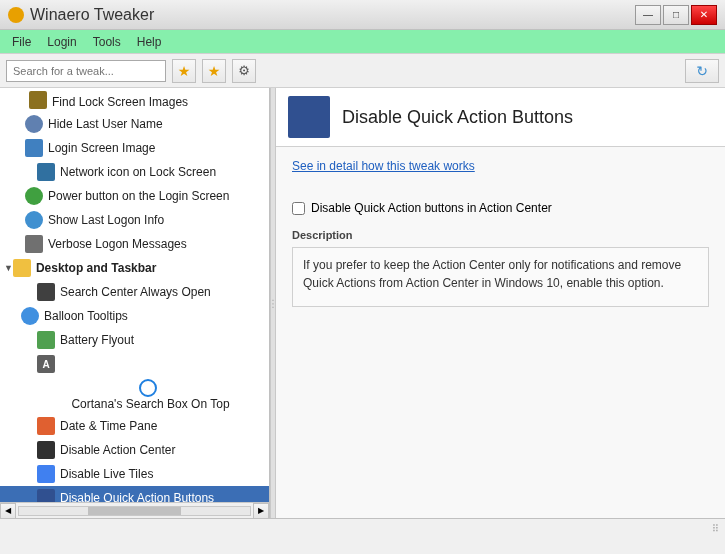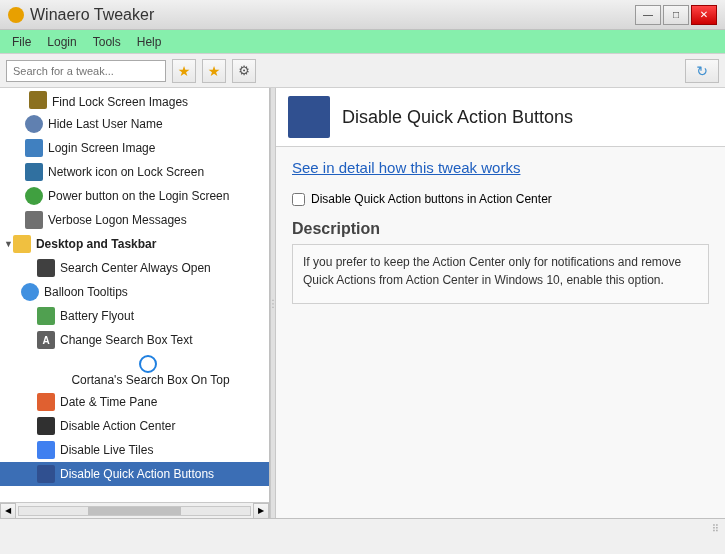--- a/index.html
+++ b/index.html
@@ -196,37 +196,37 @@
     }
     .right-content {
       padding: 12px 16px;
       flex: 1;
       overflow-y: auto;
     }
     .see-detail-link {
       color: #2060c0;
       text-decoration: underline;
       cursor: pointer;
-      font-size: 15px;
-      margin-bottom: 16px;
+      font-size: 12px;
+      margin-bottom: 28px;
       display: block;
     }
     .checkbox-row {
       display: flex;
       align-items: center;
       gap: 6px;
       margin-bottom: 14px;
     }
     .checkbox-row input[type="checkbox"] {
       width: 13px;
       height: 13px;
       margin: 0;
     }
     .description-label {
-      font-size: 16px;
+      font-size: 11px;
       color: #444;
       font-weight: bold;
       margin-bottom: 6px;
     }
     .description-box {
       border: 1px solid #d0d0d0;
       background: #fafafa;
       padding: 8px 10px;
       font-size: 12px;
       color: #333;
@@ -355,29 +355,34 @@
           <div class="tree-item" style="padding-left: 24px;">
             <span style="color: rgb(187, 187, 187); font-size: 9px; margin-right: 1px;"></span>
             <span style="display: inline-flex; align-items: center; justify-content: center; width: 18px; height: 18px; margin-right: 5px; flex-shrink: 0; border-radius: 9px; background: rgb(96, 128, 176); color: white; font-size: 10px; font-weight: bold;"></span>
             <span>Hide Last User Name</span>
           </div>
           <div class="tree-item" style="padding-left: 24px; align-items: center;">
             <span style="color: rgb(187, 187, 187); font-size: 9px; margin-right: 1px;"></span>
             <span style="display: inline-flex; align-items: center; justify-content: center; width: 18px; height: 18px; margin-right: 5px; flex-shrink: 0; border-radius: 2px; background: rgb(64, 128, 192); color: white; font-size: 10px; font-weight: bold;"></span>
             <span>Login Screen Image</span>
           </div>
-          <div class="tree-item" style="padding-left: 24px;">
+          <div class="tree-item" style="padding-left: 36px;">
             <span style="color: rgb(187, 187, 187); font-size: 9px; margin-right: 1px;"></span>
             <span style="display: inline-flex; align-items: center; justify-content: center; width: 18px; height: 18px; margin-right: 5px; flex-shrink: 0; border-radius: 2px; background: rgb(48, 112, 160); color: white; font-size: 10px; font-weight: bold;"></span>
             <span>Network icon on Lock Screen</span>
           </div>
           <div class="tree-item" style="padding-left: 24px;">
             <span style="color: rgb(187, 187, 187); font-size: 9px; margin-right: 1px;"></span>
             <span style="display: inline-flex; align-items: center; justify-content: center; width: 18px; height: 18px; margin-right: 5px; flex-shrink: 0; border-radius: 9px; background: rgb(64, 160, 64); color: white; font-size: 10px; font-weight: bold;"></span>
             <span>Power button on the Login Screen</span>
+          </div>
+          <div class="tree-item" style="padding-left: 24px;">
+            <span style="color: rgb(187, 187, 187); font-size: 9px; margin-right: 1px;"></span>
+            <span style="display: inline-flex; align-items: center; justify-content: center; width: 18px; height: 18px; margin-right: 5px; flex-shrink: 0; border-radius: 9px; background: rgb(64, 144, 208); color: white; font-size: 10px; font-weight: bold;"></span>
+            <span>Show Last Logon Info</span>
           </div>
           <div class="tree-item" style="padding-left: 24px;">
             <span style="color: rgb(187, 187, 187); font-size: 9px; margin-right: 1px;"></span>
             <span style="display: inline-flex; align-items: center; justify-content: center; width: 18px; height: 18px; margin-right: 5px; flex-shrink: 0; border-radius: 2px; background: rgb(112, 112, 112); color: white; font-size: 10px; font-weight: bold;"></span>
             <span>Verbose Logon Messages</span>
           </div>
           <div class="tree-item group-header" style="padding-left: 4px;">
             <span style="font-size: 9px; color: rgb(85, 85, 85);">▼ </span>
             <span style="display: inline-flex; align-items: center; justify-content: center; width: 18px; height: 18px; margin-right: 5px; flex-shrink: 0; border-radius: 2px; background: rgb(240, 192, 64); color: white; font-size: 10px; font-weight: bold;"></span>
             <span>Desktop and Taskbar</span>
@@ -393,21 +398,20 @@
             <span>Balloon Tooltips</span>
           </div>
           <div class="tree-item" style="padding-left: 36px;">
             <span style="color: rgb(187, 187, 187); font-size: 9px; margin-right: 1px;"></span>
             <span style="display: inline-flex; align-items: center; justify-content: center; width: 18px; height: 18px; margin-right: 5px; flex-shrink: 0; border-radius: 2px; background: rgb(80, 160, 80); color: white; font-size: 10px; font-weight: bold;"></span>
             <span>Battery Flyout</span>
           </div>
           <div class="tree-item" style="padding-left: 36px;">
             <span style="color: rgb(187, 187, 187); font-size: 9px; margin-right: 1px;"></span>
             <span style="display: inline-flex; align-items: center; justify-content: center; width: 18px; height: 18px; margin-right: 5px; flex-shrink: 0; border-radius: 2px; background: rgb(96, 96, 96); color: white; font-size: 10px; font-weight: bold;">A</span>
-            <span>Change Search Box Text</span>
           </div>
           <div class="tree-item" style="padding-left: 36px; flex-direction: column;">
             <span style="color: rgb(187, 187, 187); font-size: 9px; margin-right: 1px;"></span>
             <span style="display: inline-flex; align-items: center; justify-content: center; width: 18px; height: 18px; margin-right: 5px; flex-shrink: 0; border-radius: 9px; background: transparent; color: rgb(32, 128, 224); font-size: 10px; font-weight: bold; border: 2px solid rgb(32, 128, 224);"></span>
             <span>Cortana's Search Box On Top</span>
           </div>
           <div class="tree-item" style="padding-left: 36px;">
             <span style="color: rgb(187, 187, 187); font-size: 9px; margin-right: 1px;"></span>
             <span style="display: inline-flex; align-items: center; justify-content: center; width: 18px; height: 18px; margin-right: 5px; flex-shrink: 0; border-radius: 2px; background: rgb(224, 96, 48); color: white; font-size: 10px; font-weight: bold;"></span>
             <span>Date &amp; Time Pane</span>

